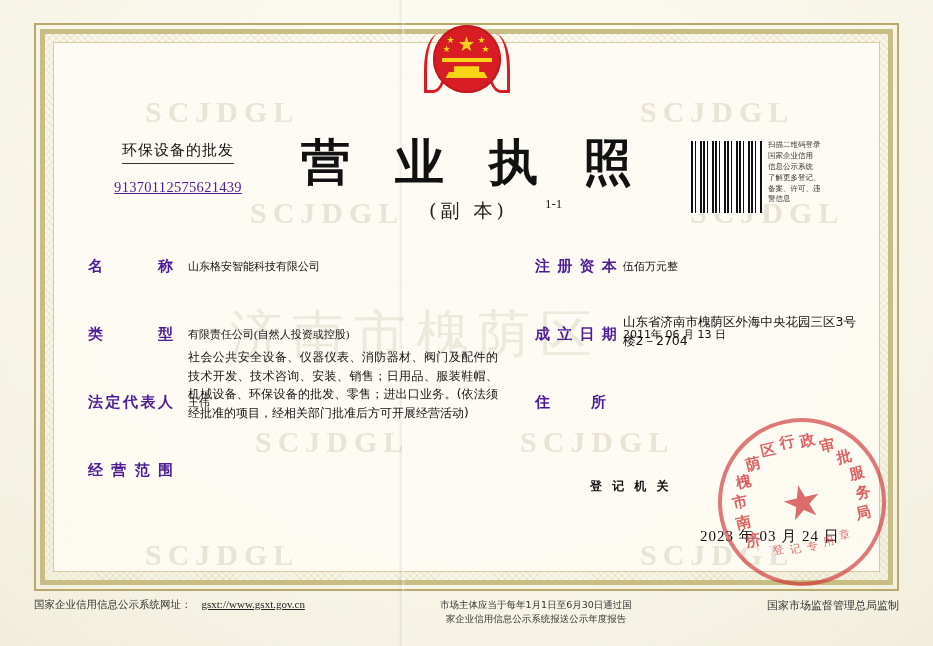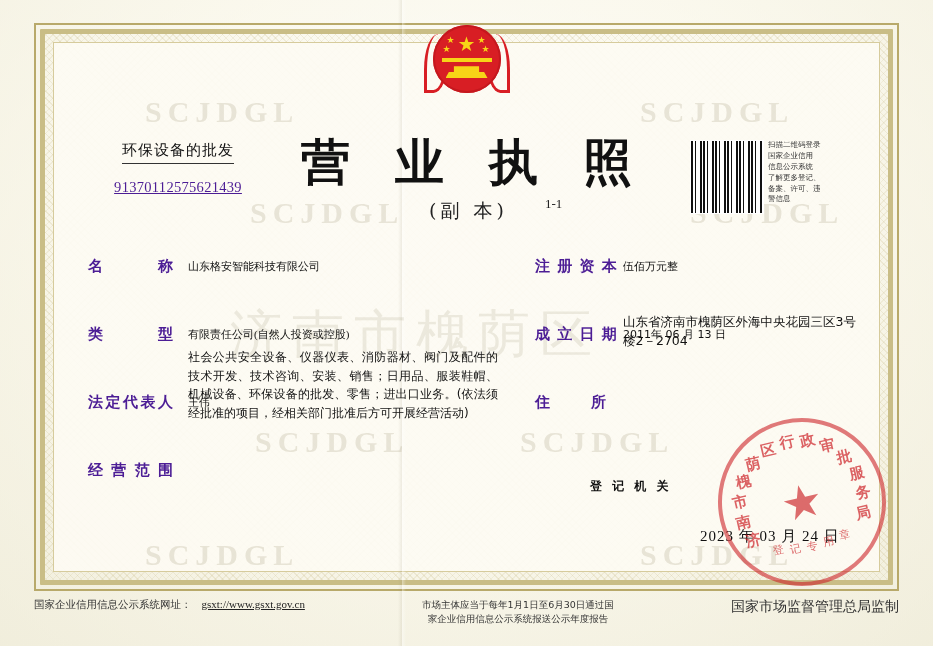--- a/index.html
+++ b/index.html
@@ -414,21 +414,21 @@
   }
   .footer-center {
     text-align: center;
     line-height: 1.45;
     font-size: 9.5px;
     white-space: nowrap;
     color: #333;
   }
   .footer-right {
     white-space: nowrap;
-    font-size: 14px;
+    font-size: 11px;
   }
 </style>
 </head>
 <body>
 
 <div class="license">
   <div class="paper-tint"></div>
 
   <div class="guilloche"></div>
   <div class="guilloche-mask"></div>

